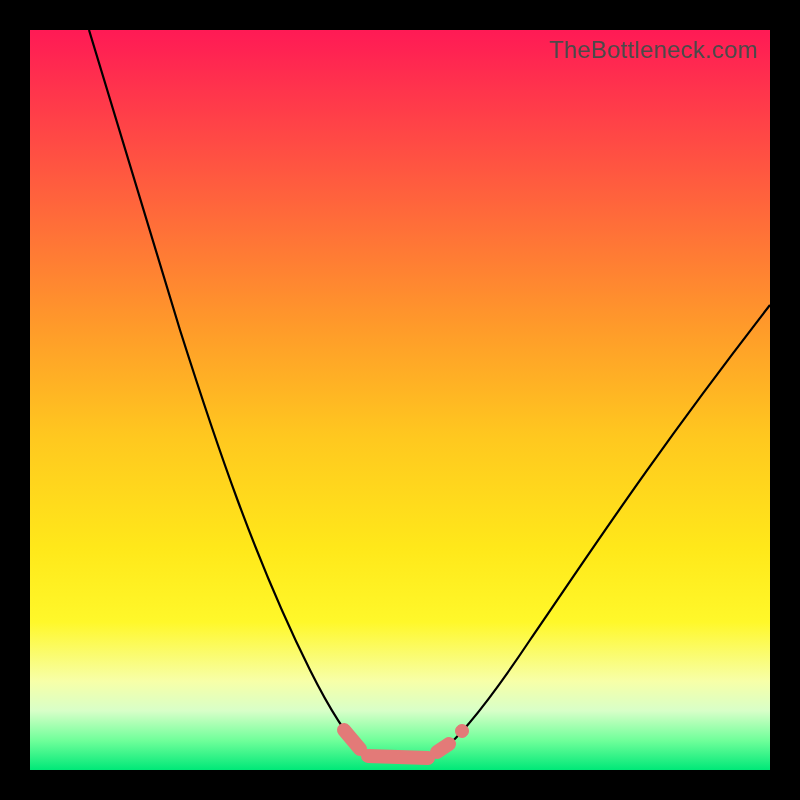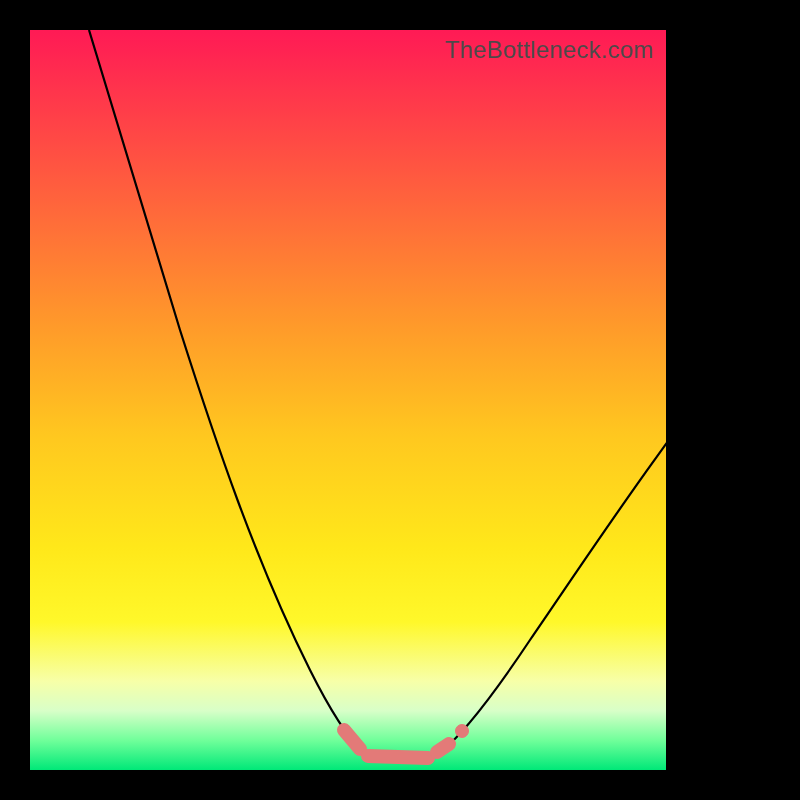--- a/index.html
+++ b/index.html
@@ -14,21 +14,21 @@
   .frame {
     position: relative;
     width: 800px;
     height: 800px;
     background: #000;
   }
   .plot {
     position: absolute;
     left: 30px;
     top: 30px;
-    width: 636px;
+    width: 740px;
     height: 740px;
     background: linear-gradient(to bottom,
       #ff1a55 0%,
       #ff3a4a 10%,
       #ff6a3a 25%,
       #ff9a2a 40%,
       #ffc81f 55%,
       #ffe81a 70%,
       #fff82a 80%,
       #f7ffa8 88%,

